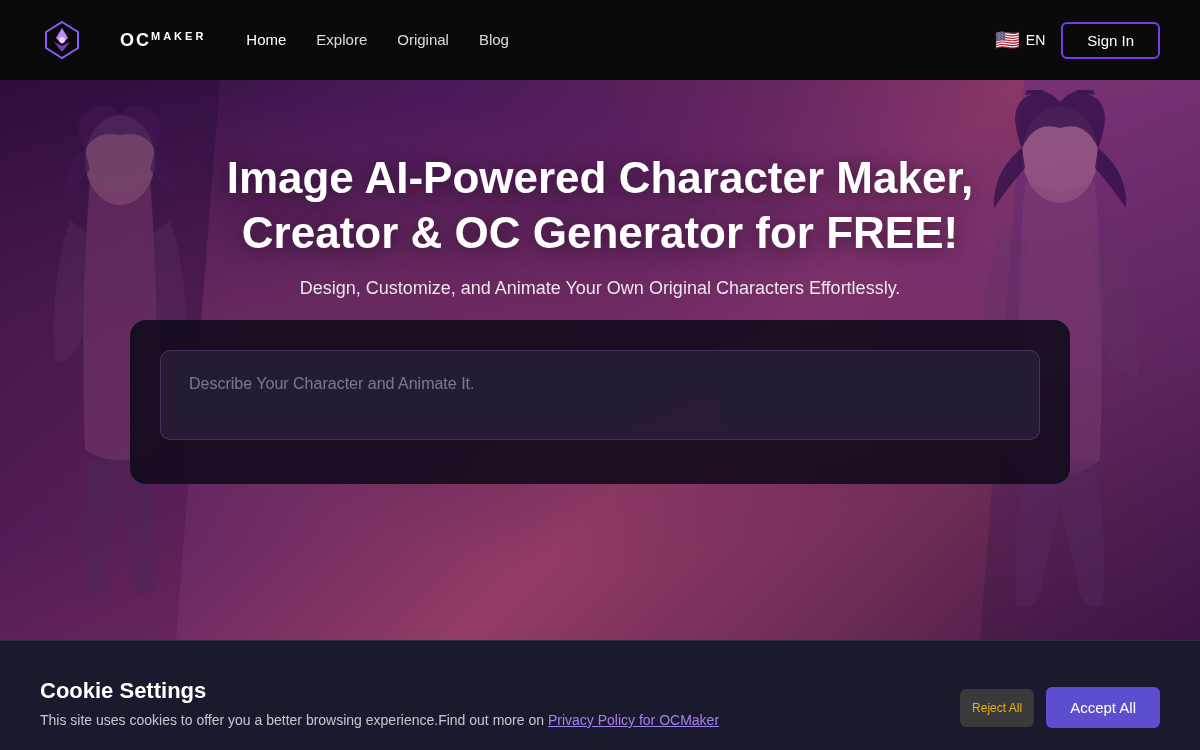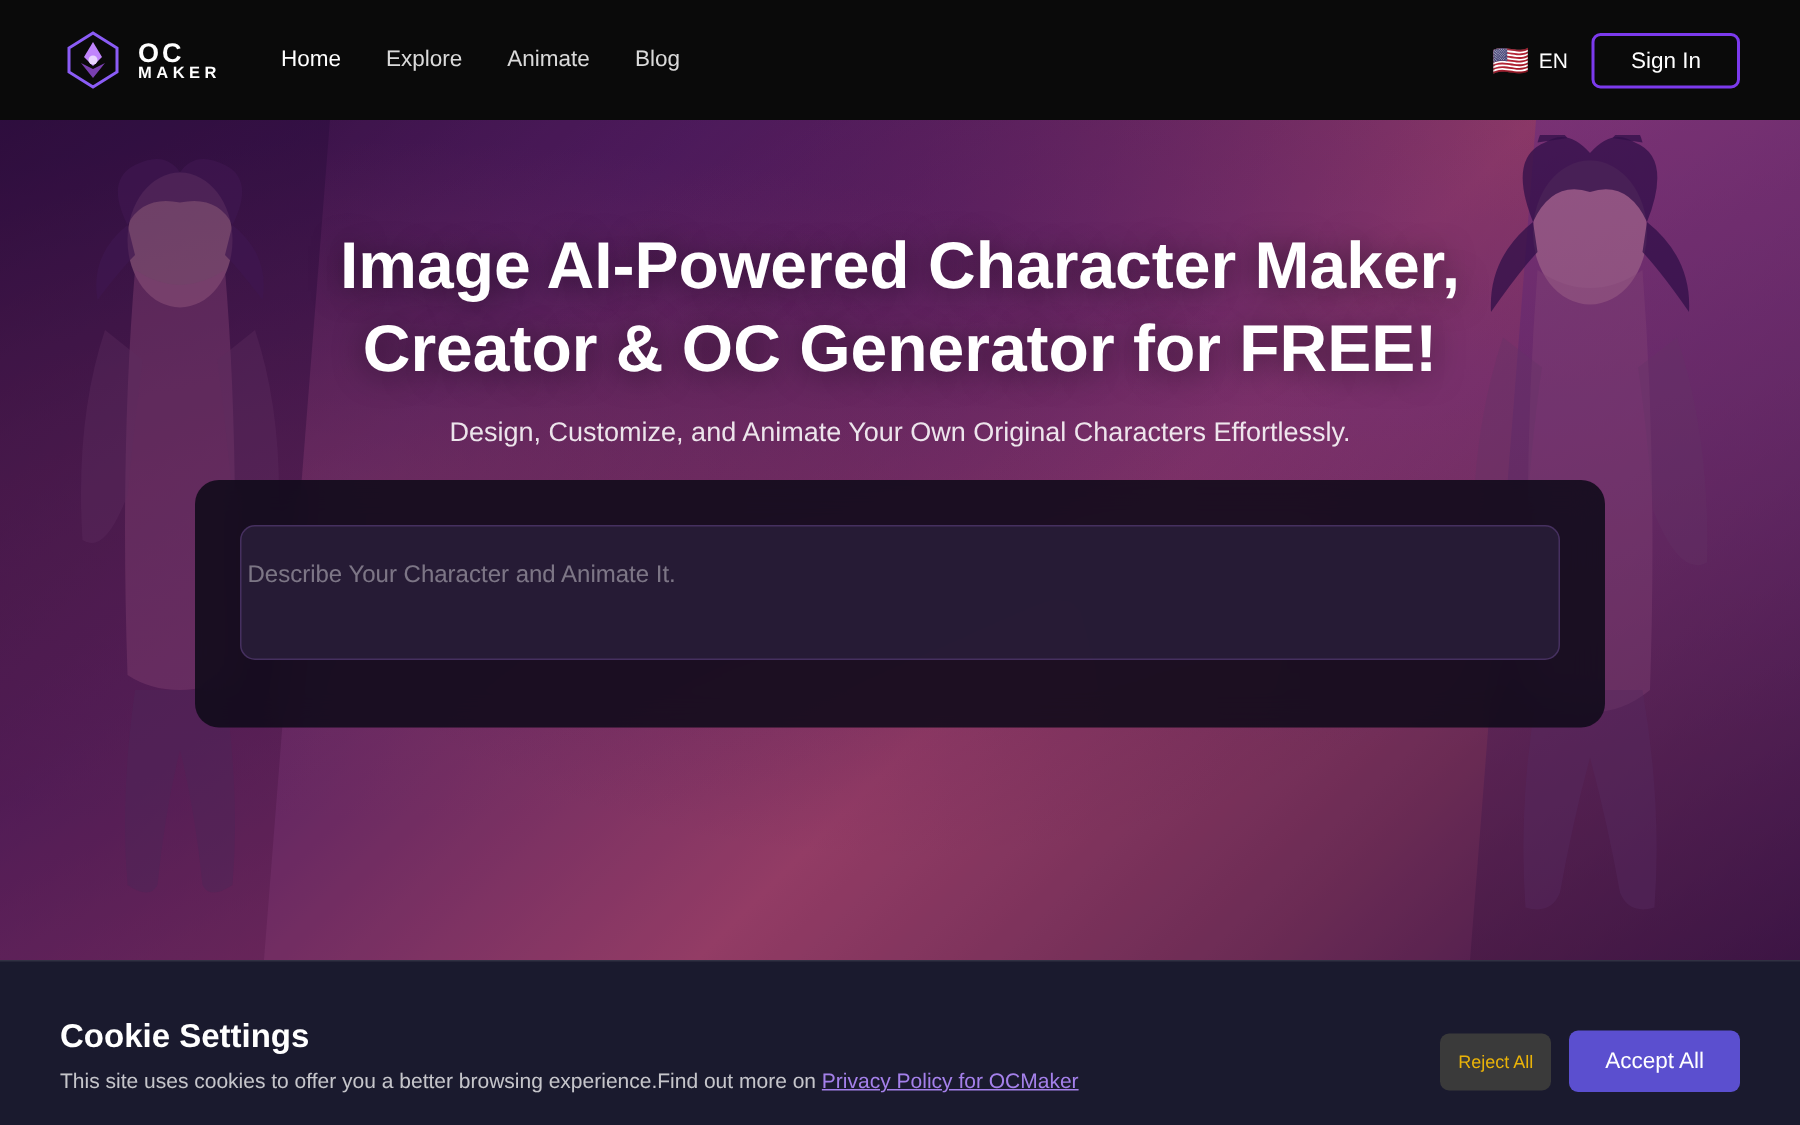--- a/index.html
+++ b/index.html
@@ -32,22 +32,22 @@
       display: flex;
       align-items: center;
       gap: 8px;
     }
     .logo-icon {
       width: 44px;
       height: 44px;
     }
     .logo-text {
       display: flex;
-      flex-direction: column;
       line-height: 1;
+      margin-left: 28px;
     }
     .logo-oc {
       color: #fff;
       font-size: 18px;
       font-weight: 700;
       letter-spacing: 2px;
     }
     .logo-maker {
       color: #fff;
       font-size: 11px;
@@ -194,21 +194,21 @@
       z-index: 6;
       backdrop-filter: blur(10px);
     }
     .char-textarea {
       width: 100%;
       background: rgba(40,30,55,0.9);
       border: 1px solid rgba(120,80,160,0.4);
       border-radius: 10px;
       color: rgba(255,255,255,0.5);
       font-size: 16px;
-      padding: 24px 4px;
+      padding: 24px 28px;
       min-height: 90px;
       resize: none;
       outline: none;
       font-family: inherit;
     }
     .char-textarea::placeholder {
       color: rgba(255,255,255,0.4);
     }
     .card-footer {
       display: flex;
@@ -297,21 +297,21 @@
         <circle cx="22" cy="22" r="3" fill="#e9d5ff"></circle>
       </svg>
       <div class="logo-text">
         <span class="logo-oc">OC</span>
         <span class="logo-maker">MAKER</span>
       </div>
     </div>
     <ul class="nav-links">
       <li><a href="#" class="active">Home</a></li>
       <li><a href="#">Explore</a></li>
-      <li><a href="#">Animate</a></li>
+      <li><a href="#">Original</a></li>
       <li><a href="#">Blog</a></li>
     </ul>
   </div>
   <div class="nav-right">
     <button class="lang-btn">
       <span class="flag">🇺🇸</span>
       <span>EN</span>
     </button>
     <button class="sign-in-btn">Sign In</button>
   </div>

